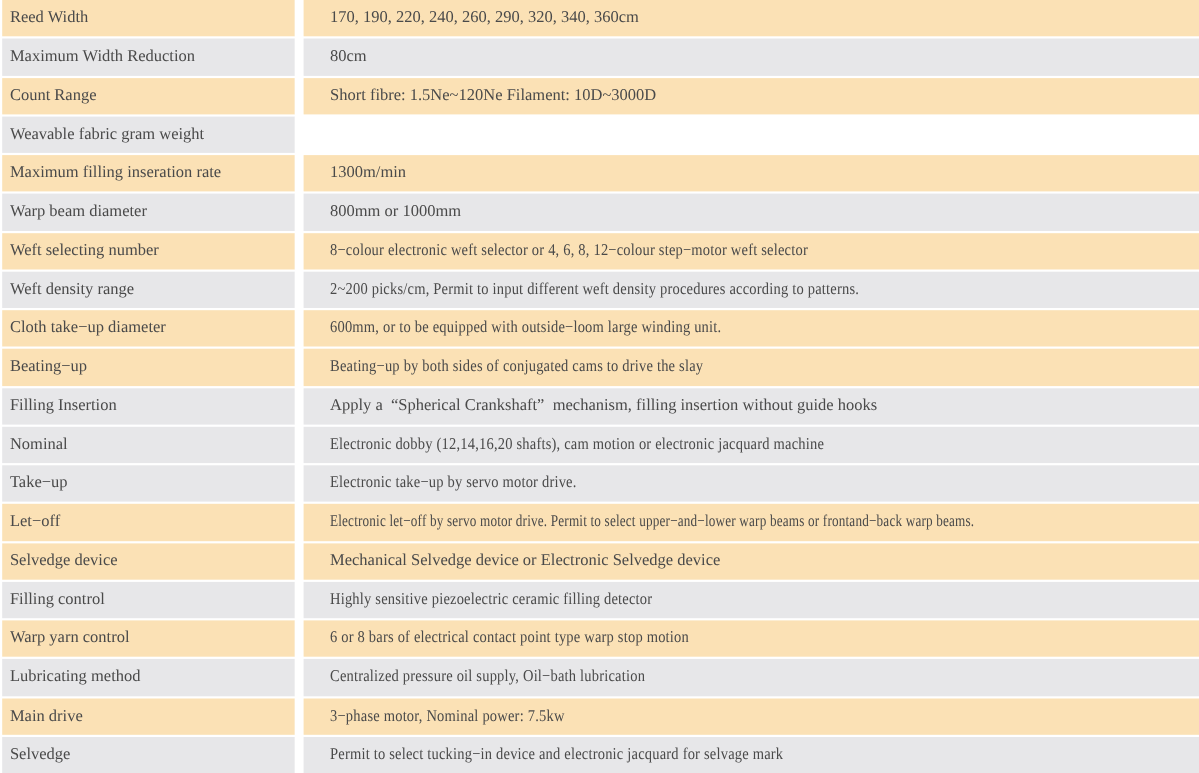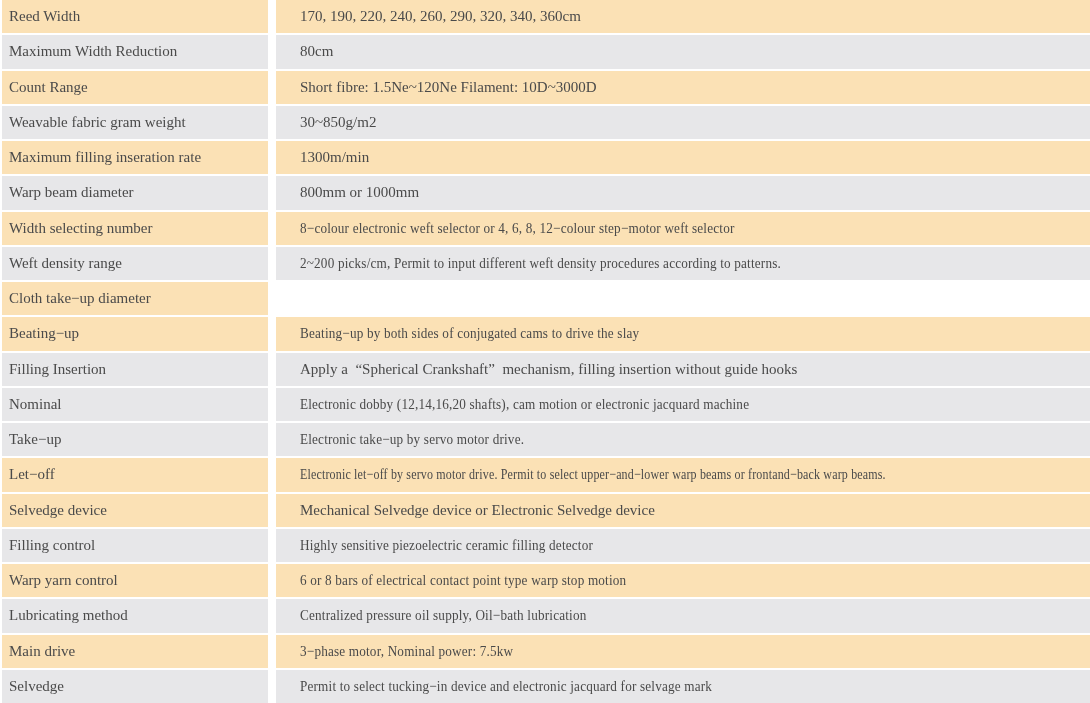--- a/index.html
+++ b/index.html
@@ -57,23 +57,20 @@
       <div class="gap"></div>
       <div class="cell value">
         <span>Short fibre: 1.5Ne~120Ne Filament: 10D~3000D</span>
       </div>
     </div>
     <div class="row even">
       <div class="cell label">
         <span>Weavable fabric gram weight</span>
       </div>
       <div class="gap"></div>
-      <div class="cell value">
-        <span>30~850g/m2</span>
-      </div>
     </div>
     <div class="row odd">
       <div class="cell label">
         <span>Maximum filling inseration rate</span>
       </div>
       <div class="gap"></div>
       <div class="cell value">
         <span>1300m/min</span>
       </div>
     </div>
@@ -81,41 +78,44 @@
       <div class="cell label">
         <span>Warp beam diameter</span>
       </div>
       <div class="gap"></div>
       <div class="cell value">
         <span>800mm or 1000mm</span>
       </div>
     </div>
     <div class="row odd">
       <div class="cell label">
-        <span>Width selecting number</span>
+        <span>Weft selecting number</span>
       </div>
       <div class="gap"></div>
       <div class="cell value">
         <span class="narrow">8−colour electronic weft selector or 4, 6, 8, 12−colour step−motor weft selector</span>
       </div>
     </div>
     <div class="row even">
       <div class="cell label">
         <span>Weft density range</span>
       </div>
       <div class="gap"></div>
       <div class="cell value">
         <span class="narrow">2~200 picks/cm, Permit to input different weft density procedures according to patterns.</span>
       </div>
     </div>
     <div class="row odd">
       <div class="cell label">
         <span>Cloth take−up diameter</span>
       </div>
       <div class="gap"></div>
+      <div class="cell value">
+        <span class="narrow">600mm, or to be equipped with outside−loom large winding unit.</span>
+      </div>
     </div>
     <div class="row odd">
       <div class="cell label">
         <span>Beating−up</span>
       </div>
       <div class="gap"></div>
       <div class="cell value">
         <span class="narrow">Beating−up by both sides of conjugated cams to drive the slay</span>
       </div>
     </div>

